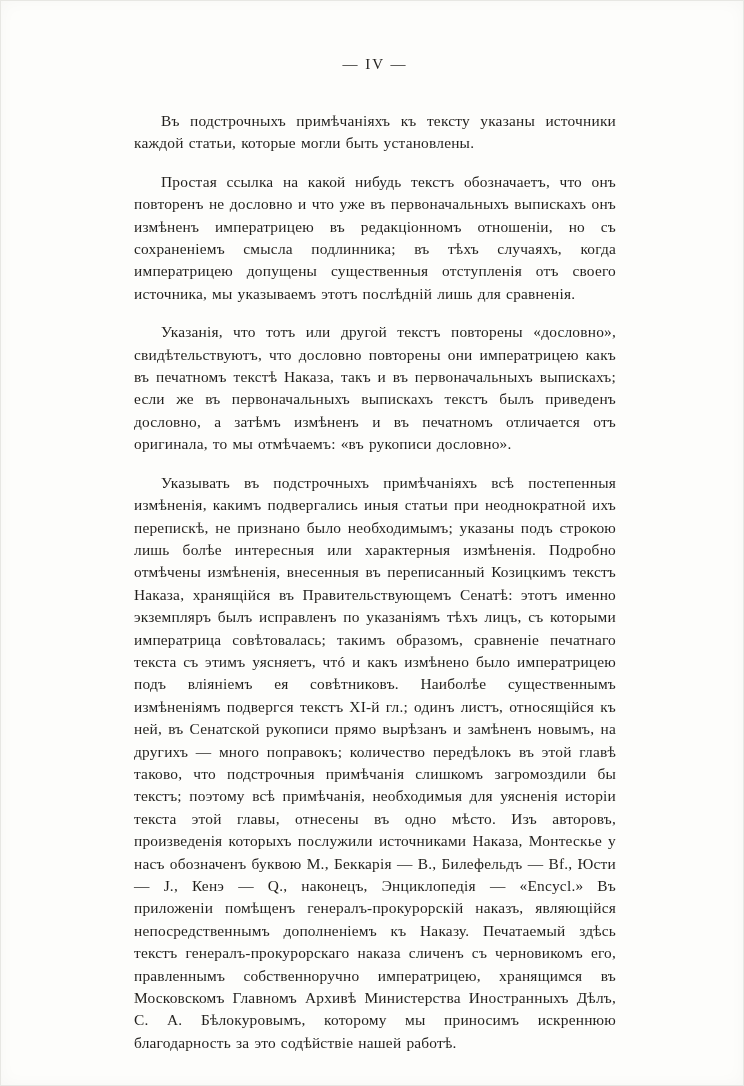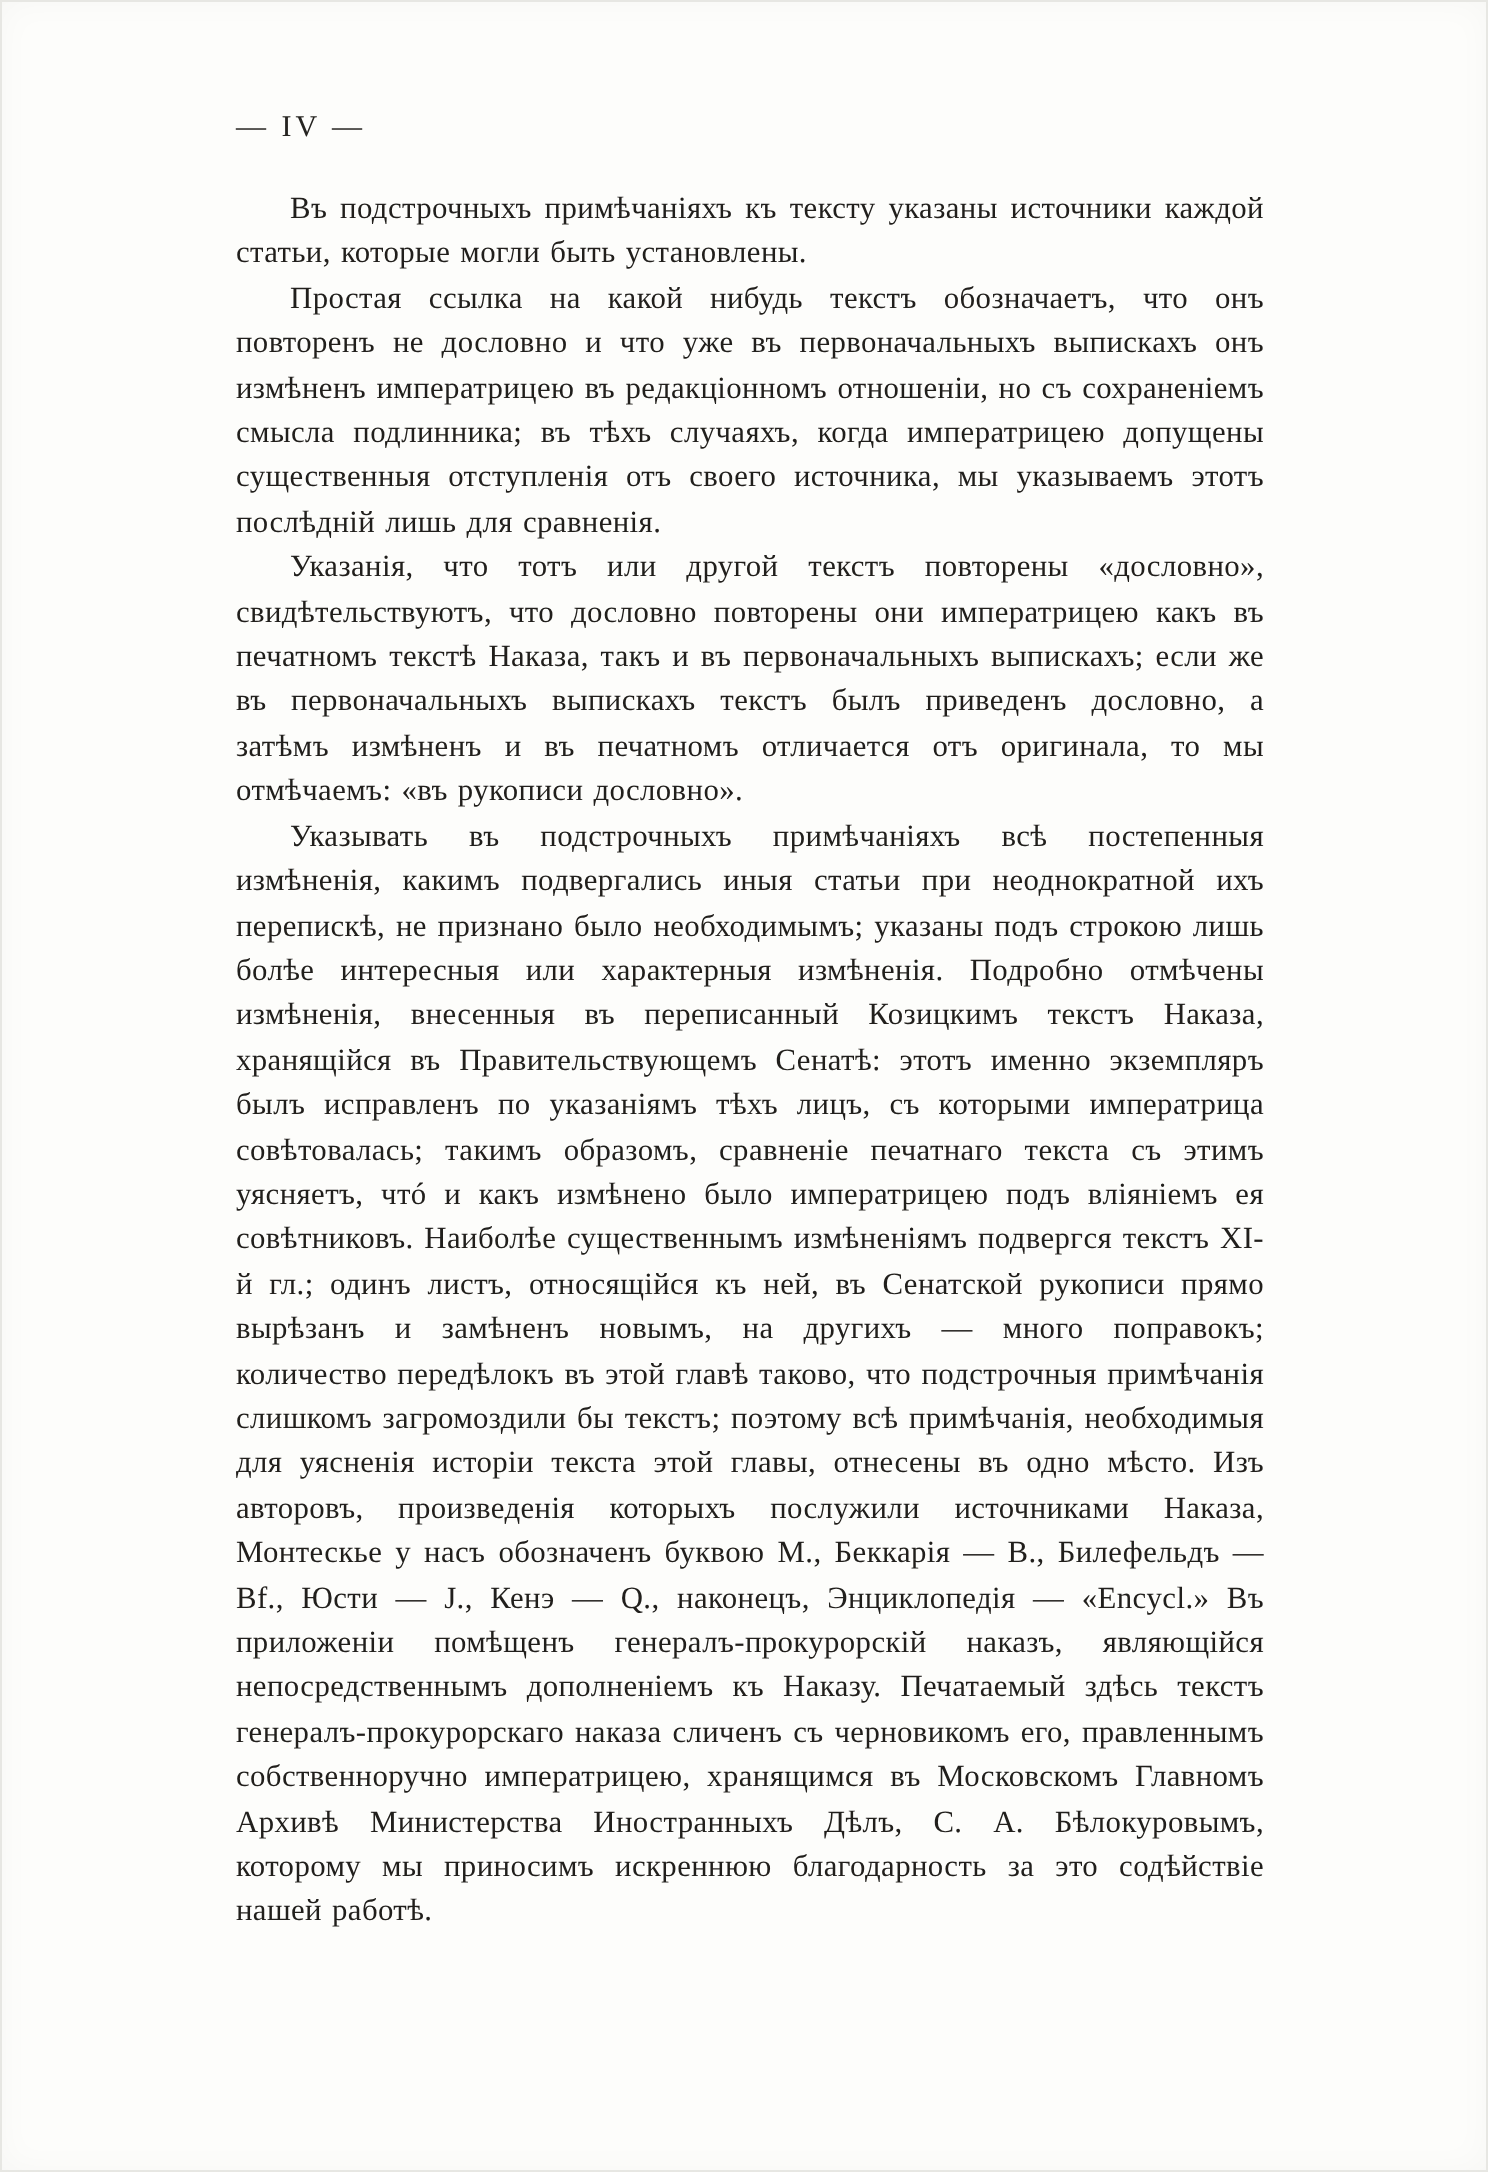--- a/index.html
+++ b/index.html
@@ -16,32 +16,33 @@
     box-shadow: inset 0 0 0 1px #e7e7e3, inset 0 0 18px rgba(0,0,0,0.03);
     overflow: hidden;
     font-family: "Liberation Serif", "DejaVu Serif", serif;
     color: #1d1c1a;
   }
   .page-header {
     position: absolute;
     top: 56px;
     left: 118px;
     width: 514px;
+    text-align: center;
     font-size: 15px;
     letter-spacing: 2px;
     color: #262421;
   }
   .text-block {
     position: absolute;
     top: 94px;
     left: 118px;
     width: 514px;
   }
   .text-block p {
-    margin: 0;
+    margin: 16px;
     padding: 0;
     text-indent: 27px;
     font-size: 15.4px;
     line-height: 22.4px;
     text-align: justify;
     letter-spacing: 0.2px;
     word-spacing: 1px;
     color: #211f1c;
   }
 </style>

